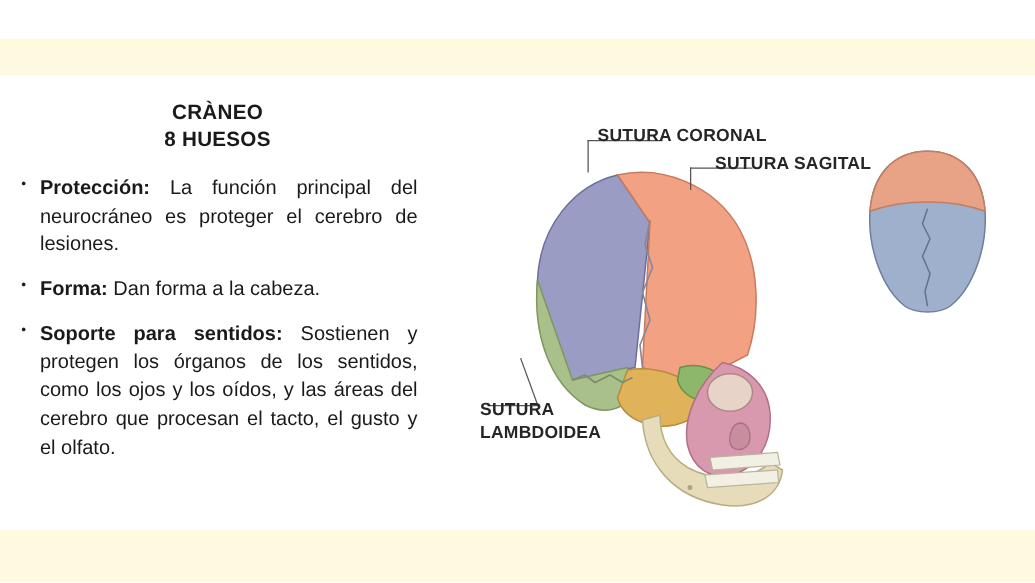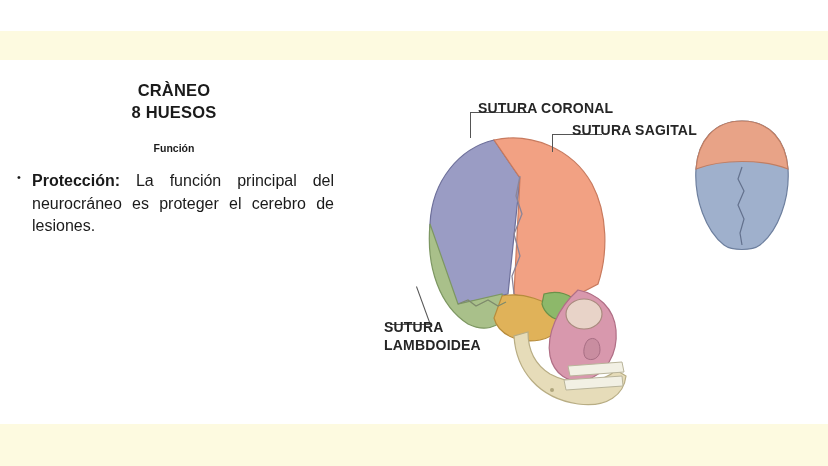--- a/index.html
+++ b/index.html
@@ -120,24 +120,29 @@
 <div class="slide">
 
   <div class="band-top"></div>
   <div class="band-bottom"></div>
 
   <div class="text-col">
     <div class="title">
       <div>CRÀNEO</div>
       <div>8 HUESOS</div>
     </div>
-    <div class="subtitle">Función</div>
     <ul class="bullets">
       <li>
         <b>Protección:</b><span> La función principal del neurocráneo es proteger el cerebro de lesiones.</span>
+      </li>
+      <li>
+        <b>Forma:</b><span> Dan forma a la cabeza.</span>
+      </li>
+      <li>
+        <b>Soporte para sentidos:</b><span> Sostienen y protegen los órganos de los sentidos, como los ojos y los oídos, y las áreas del cerebro que procesan el tacto, el gusto y el olfato.</span>
       </li>
     </ul>
   </div>
 
   <div class="figure">
 
     <svg class="skull-svg" width="280" height="300" viewBox="0 0 280 300">
 
       <path d="M92 22 C58 30 30 62 28 106 C26 142 38 170 56 186 L106 176 L118 60 Z" fill="#9a9cc4" stroke="#6d6f9a" stroke-width="1.2"></path>
 

